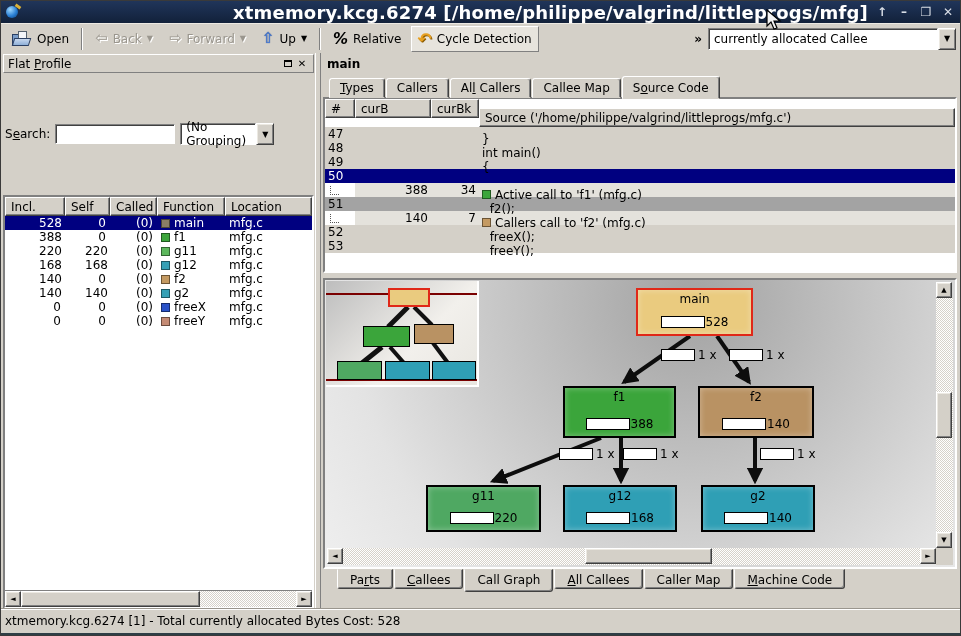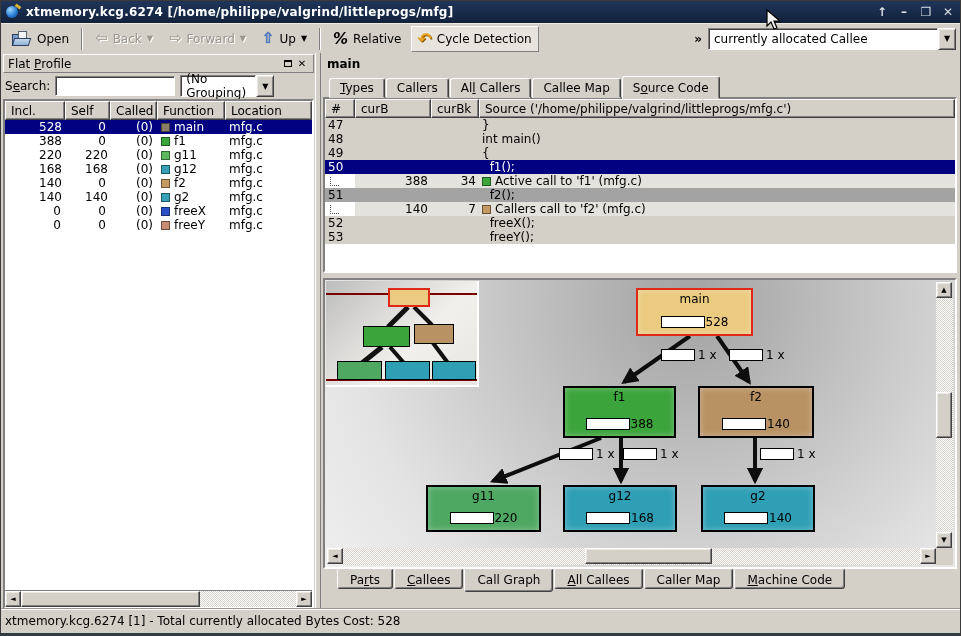--- a/index.html
+++ b/index.html
@@ -8,21 +8,21 @@
   .window { width:961px; height:636px; display:flex; flex-direction:column; background:#D4D0C8; border:1px solid #3a3a3a; position:relative; }
 
   
   .raised { border:1px solid; border-color:#FFFFFF #404040 #404040 #FFFFFF; box-shadow:inset 1px 1px 0 #ECE9E2, inset -1px -1px 0 #808080; background:#D4D0C8; }
 
   
   .titlebar { height:22px; background:linear-gradient(#20355a,#12213a); display:flex; align-items:center; padding:0 4px; flex:none; }
   .app-icon { width:17px; height:17px; margin-right:4px; position:relative; flex:none; }
   .app-icon .globe { position:absolute; left:1px; top:2px; width:12px; height:12px; border-radius:50%; background:radial-gradient(circle at 35% 30%,#9fd8ff,#2a7fd4 55%,#0b3e7a); }
   .app-icon .handle { position:absolute; left:10px; top:1px; width:6px; height:3px; background:#d8b13a; transform:rotate(35deg); }
-  .title-text { flex:1; text-align:left; color:#fff; font-weight:bold; font-size:12px; letter-spacing:.2px; white-space:nowrap; overflow:hidden; }
+  .title-text { flex:1; text-align:right; color:#fff; font-weight:bold; font-size:18px; letter-spacing:.2px; white-space:nowrap; overflow:hidden; }
   .win-btns { display:flex; gap:6px; margin-left:6px; }
   .win-btn { color:#d9dee6; font-size:12px; line-height:16px; width:16px; text-align:center; cursor:default; font-weight:bold; }
 
   
   .menubar { height:19px; display:flex; align-items:center; padding:0 4px; gap:2px; border-bottom:1px solid #FFFFFF; flex:none; }
   .menu-item { padding:1px 7px; }
   .menubar u, .tab u, .dock-title u, .srch-label u { text-decoration:underline; }
 
   
   .toolbar { height:30px; display:flex; align-items:center; padding:0 4px; gap:2px; border-top:1px solid #ECE9E2; flex:none; }
@@ -43,21 +43,21 @@
   .icon-cycle { color:#e8a020; font-size:17px; font-weight:bold; line-height:14px; text-shadow:1px 1px 0 #8a5a00; }
   .tb-spacer { flex:1; }
   .overflow-chevron { font-weight:bold; padding:0 4px; }
   .combo { display:flex; align-items:stretch; height:22px; }
   .combo .combo-text { background:#fff; border:1px solid; border-color:#808080 #fff #fff #808080; box-shadow:inset 1px 1px 0 #404040; padding:2px 5px; display:flex; align-items:center; }
   .combo .combo-btn { width:18px; display:flex; align-items:center; justify-content:center; font-size:8px; }
   .toolbar .combo .combo-text { width:230px; }
 
   
   .main { flex:1; display:flex; min-height:0; }
-  .left-dock { width:314px; flex:none; display:flex; flex-direction:column; padding:1px 1px 0 2px; }
+  .left-dock { width:314px; flex:none; display:flex; flex-direction:column; padding:1px 1px 0 2px;gap:48px; }
   .v-splitter { width:6px; flex:none; border-left:1px solid #fff; border-right:1px solid #808080; }
   .right-pane { flex:1; display:flex; flex-direction:column; min-width:0; padding:2px 3px 0 2px; }
 
   
   .dock-header { height:19px; display:flex; align-items:center; padding:1px 4px; border:1px solid; border-color:#fff #808080 #808080 #fff; flex:none; }
   .dock-title { flex:1; }
   .dock-btn { width:14px; height:13px; display:flex; align-items:center; justify-content:center; font-size:10px; line-height:10px; }
   .float-glyph { width:8px; height:7px; border:1px solid #000; border-top-width:2px; }
   .search-row { height:26px; display:flex; align-items:center; gap:5px; padding:2px 2px; flex:none; }
   .srch-label { flex:none; }
@@ -93,21 +93,21 @@
   .tabs-row { height:23px; display:flex; align-items:flex-end; padding-left:6px; flex:none; position:relative; z-index:2; }
   .tab { height:20px; padding:2px 10px; border:1px solid; border-color:#fff #404040 transparent #fff; box-shadow:inset -1px 0 0 #808080; border-top-left-radius:3px; border-top-right-radius:3px; background:#D4D0C8; margin-right:1px; white-space:nowrap; }
   .tab.active { height:23px; font-weight:normal; background:#D4D0C8; position:relative; top:1px; padding-top:4px; }
   .tabs-bottom { height:24px; display:flex; align-items:flex-start; padding-left:14px; flex:none; }
   .tab-b { height:20px; padding:3px 12px 2px; border:1px solid; border-color:transparent #404040 #404040 #fff; box-shadow:inset -1px -1px 0 #808080; border-bottom-left-radius:3px; border-bottom-right-radius:3px; background:#D4D0C8; margin-right:1px; white-space:nowrap; }
   .tab-b.active { height:23px; }
 
   
   .src-frame { height:176px; flex:none; display:flex; flex-direction:column; border:2px solid; border-color:#808080 #fff #fff #808080; background:#fff; margin-top:-1px; position:relative; z-index:1; }
   .src-head { display:flex; flex:none; }
-  .col-num{width:30px;} .col-curb{width:76px;} .col-curbk{width:48px;} .col-src{flex:1;}
+  .col-num{width:30px;} .col-curb{width:76px;} .col-curbk{width:48px;} .col-src{flex:1;margin-top:9px;}
   .src-body { flex:1; overflow:hidden; background:#fff; }
   .src-row { display:flex; height:14px; align-items:center; background:#D4D0C8; }
   .src-row.alt { background:#a3a3a3; }
   .src-row.sel { background:#000080; color:#fff; }
   .src-row.call { background:#E4E2DC; }
   .sc { padding:0 3px; height:14px; display:flex; align-items:center; white-space:pre; overflow:hidden; }
   .src-row.call .col-num { background:#fff; }
   .tree-glyph { width:9px; height:9px; border-left:1px dotted #555; border-bottom:1px dotted #555; margin-left:2px; }
   .codetext { white-space:pre; }
   .srcbar-g { height:10px; background:#21A121; box-shadow:inset 1px 1px 0 #7ee07e, inset -1px -1px 0 #0a5a0a; }
@@ -425,21 +425,20 @@
           <div class="src-row">
             <div class="sc col-num">49</div>
             <div class="sc col-curb"></div>
               <div class="sc col-curbk"></div>
             <div class="sc col-src codetext">{</div>
           </div>
           <div class="src-row sel">
             <div class="sc col-num">50</div>
             <div class="sc col-curb"></div>
               <div class="sc col-curbk"></div>
-            <div class="sc col-src codetext">  f1();</div>
           </div>
           <div class="src-row call">
             <div class="sc col-num"><span class="tree-glyph"></span></div>
             <div class="sc col-curb"><span class="srcbarbox"><span class="srcbar-g" style="width: 68%;"></span></span><span class="num-right">388</span></div>
             <div class="sc col-curbk"><span class="srcbarbox bk"><span class="srcbar-b" style="width: 80%;"></span></span><span class="num-right">34</span></div>
             <div class="sc col-src"><span class="sq" style="background-color: rgb(59, 165, 59);"></span><span>Active call to 'f1' (mfg.c)</span></div>
           </div>
           <div class="src-row alt">
             <div class="sc col-num">51</div>
             <div class="sc col-curb"></div>

